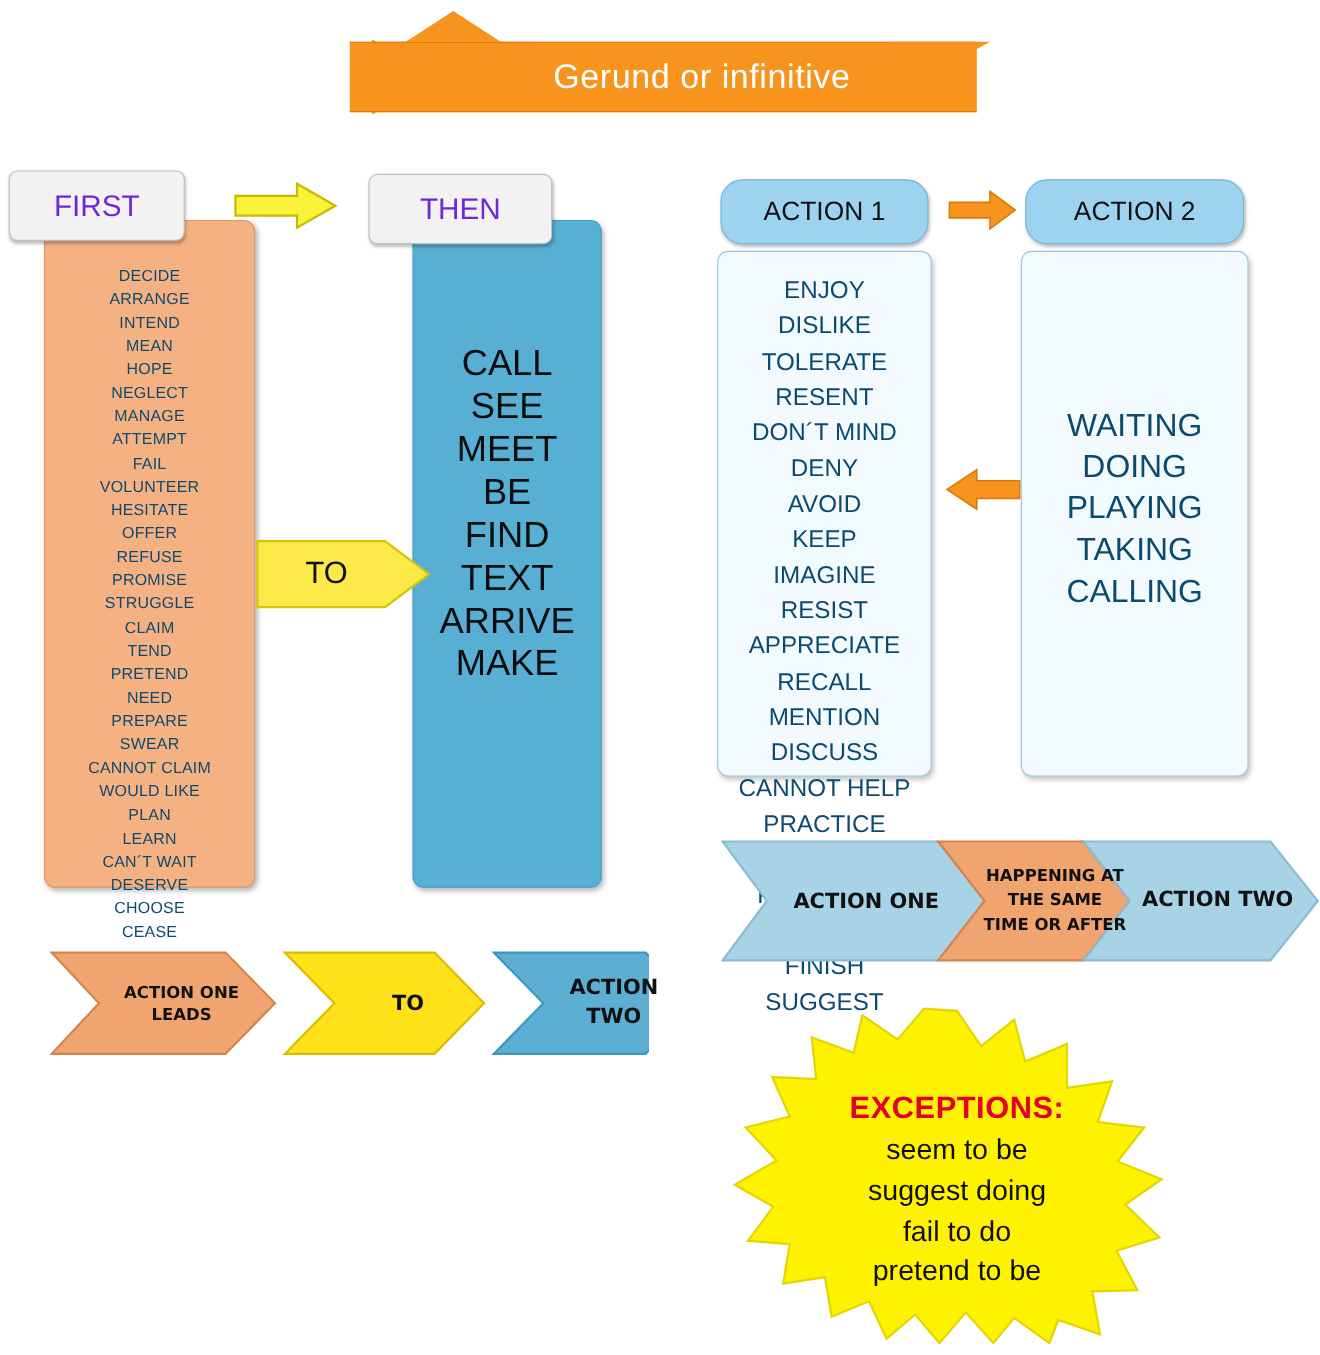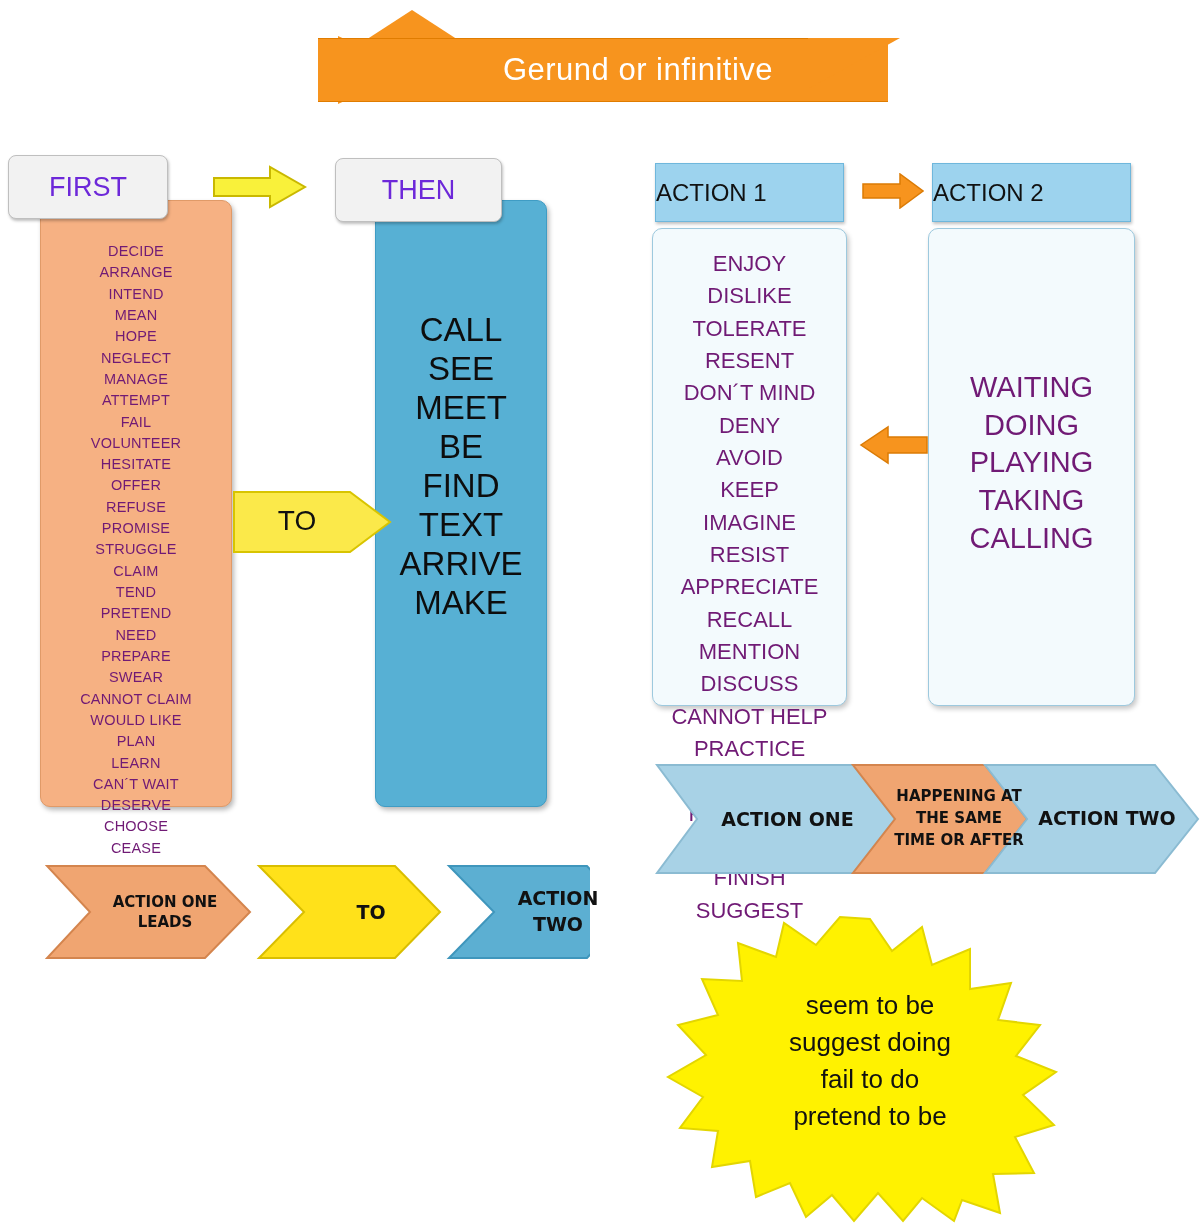--- a/index.html
+++ b/index.html
@@ -94,24 +94,25 @@
     justify-content: center;
     font-size: 27px;
     color: #6d28d9;
     z-index: 5;
   }
 
   .blue-tab {
     position: absolute;
     background: #9DD3EE;
     border: 1px solid #6FB7DC;
-    border-radius: 0;
+    border-radius: 20px;
     box-shadow: 1px 2px 3px rgba(0,0,0,.25);
     display: flex;
     align-items: center;
+    justify-content: center;
     font-size: 24px;
     color: #111;
     z-index: 5;
   }
 
   
   .panel-orange {
     position: absolute;
     background: #F6B183;
     border: 1px solid #E09A68;
@@ -129,21 +130,21 @@
     position: absolute;
     background: #F3FAFD;
     border: 1px solid #9DC9DE;
     border-radius: 10px;
     box-shadow: 2px 3px 5px rgba(0,0,0,.22);
   }
 
   .word-list {
     text-align: center;
     line-height: 1.47;
-    color: #701a75;
+    color: #0c4a6e;
   }
   .list-small { font-size: 14.5px; letter-spacing: .2px; }
   .list-mid   { font-size: 22px; }
   .list-big   { font-size: 33px; line-height: 1.18; }
   .list-big2  { font-size: 29px; line-height: 1.3; }
 
   
   .arrow-yellow-small {
     position: absolute;
     width: 95px;
@@ -340,18 +341,19 @@
   <div class="chev" style="left:40px; top:18px; width:185px; height:78px; font-size:19px;">ACTION ONE</div>
   <div class="chev" style="left:238px; top:14px; width:132px; height:86px; font-size:15px; line-height:1.45;">HAPPENING AT THE SAME TIME OR AFTER</div>
   <div class="chev" style="left:372px; top:18px; width:160px; height:78px; font-size:19px; line-height:1.35;">ACTION TWO</div>
 </div>
 
 <div id="exceptions-star">
   <svg width="420" height="310" viewBox="0 0 420 310" style="position:absolute; left:0; top:0;">
     <polygon fill="#FFF200" stroke="#E3D600" stroke-width="2" points="210,4 232,36 262,12 272,50 310,34 310,74 351,68 338,105 380,110 356,141 396,157 363,180 394,210 355,222 374,258 333,259 340,298 302,285 294,306 262,283 243,306 218,278 194,306 172,280 146,302 130,268 96,282 90,246 52,252 58,216 20,213 43,182 8,162 46,140 18,110 58,100 42,64 82,66 78,28 116,42 124,8 156,30 180,2"></polygon>
   </svg>
   <div class="star-text">
+    <div class="ex-title">EXCEPTIONS:</div>
     <div>seem to be</div>
     <div>suggest doing</div>
     <div>fail to do</div>
     <div>pretend to be</div>
   </div>
 </div>
 
 </body></html>

